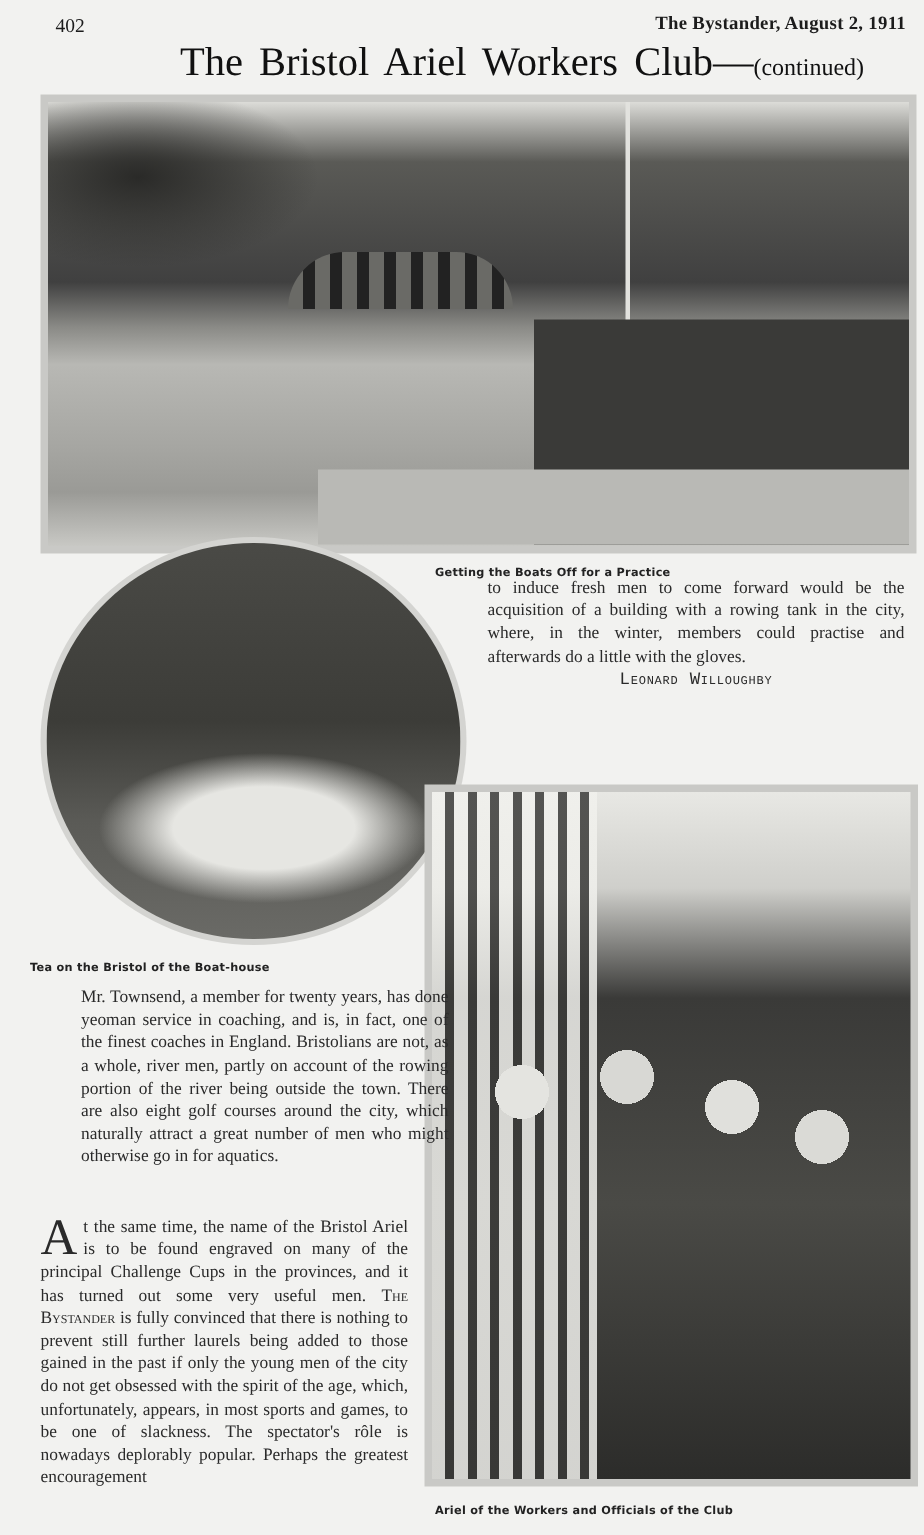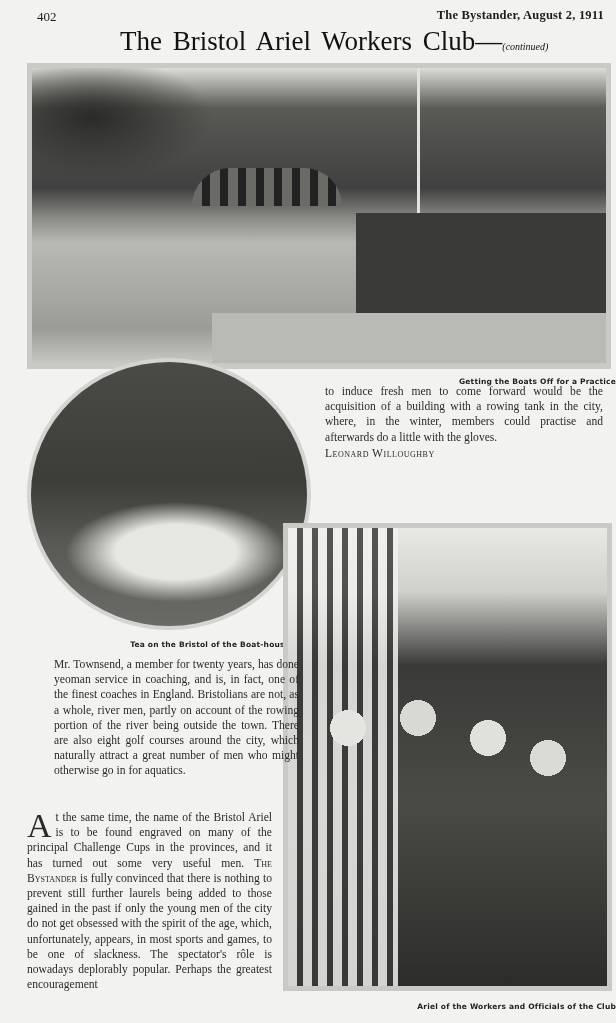--- a/index.html
+++ b/index.html
@@ -17,21 +17,21 @@
       position: absolute; right: 12px; top: 8px;
       font-family: "Liberation Serif", serif; font-weight: bold; font-size: 12.5px;
       letter-spacing: 0.2px;
     }
     .headline {
       position: absolute; left: 120px; top: 26px; white-space: nowrap;
       font-family: "Liberation Serif", serif; font-size: 27px; color: #111;
       word-spacing: 4px;
     }
     .headline .cont {
-      font-style: italic; font-size: 10px; word-spacing: 0; margin-top: 24px;
+      font-size: 16px; word-spacing: 0; margin-top: 24px;
     }
 
     
     .photo-frame {
       position: absolute; background: #c9c9c6; box-sizing: border-box;
       padding: 5px;
     }
     .photo {
       width: 100%; height: 100%; position: relative; overflow: hidden;
     }
@@ -82,39 +82,40 @@
     #photo-bottom .figures {
       position: absolute; left: 20px; top: 140px; width: 280px; height: 300px;
       background:
         radial-gradient(circle 18px at 40px 60px, #e4e4e0 0 100%, transparent 100%),
         radial-gradient(circle 18px at 110px 50px, #d8d8d4 0 100%, transparent 100%),
         radial-gradient(circle 18px at 180px 70px, #e0e0dc 0 100%, transparent 100%),
         radial-gradient(circle 18px at 240px 90px, #dadad6 0 100%, transparent 100%);
     }
 
     .caption {
-      position: absolute; text-align: right;
+      position: absolute; text-align: left;
       font-family: "DejaVu Sans", sans-serif; font-weight: bold; font-size: 7.5px;
       letter-spacing: 0.2px; color: #222;
     }
     #caption-top { left: 290px; top: 377px; width: 326px; }
     #caption-circle { left: 20px; top: 640px; width: 270px; }
     #caption-bottom { left: 290px; top: 1002px; width: 326px; }
 
     .body-text {
       position: absolute; font-family: "Liberation Serif", serif; font-size: 11.6px;
       line-height: 15.2px; text-align: justify; color: #2a2a2a;
     }
     .body-text p { margin: 0; }
     #right-text { left: 325px; top: 384px; width: 278px; }
     #left-text-1 { left: 27px; top: 657px; width: 245px; margin-left: 27px; }
     #left-text-2 { left: 27px; top: 810px; width: 245px; }
     .signature {
-      text-align: left; font-variant: small-caps; margin-top: 1px !important;
+      text-align: center; font-variant: small-caps; margin-top: 1px !important;
       letter-spacing: 0.5px;
+      font-family: Liberation Mono, monospace;
     }
     .editor-note {
       font-style: italic; margin-top: 7px !important; letter-spacing: 0.6px;
       text-indent: 12px;
     }
     .dropcap {
       float: left; font-size: 34px; line-height: 28px; padding: 2px 4px 0 0;
       font-family: "Liberation Serif", serif;
     }
     .smallcaps { font-variant: small-caps; }

